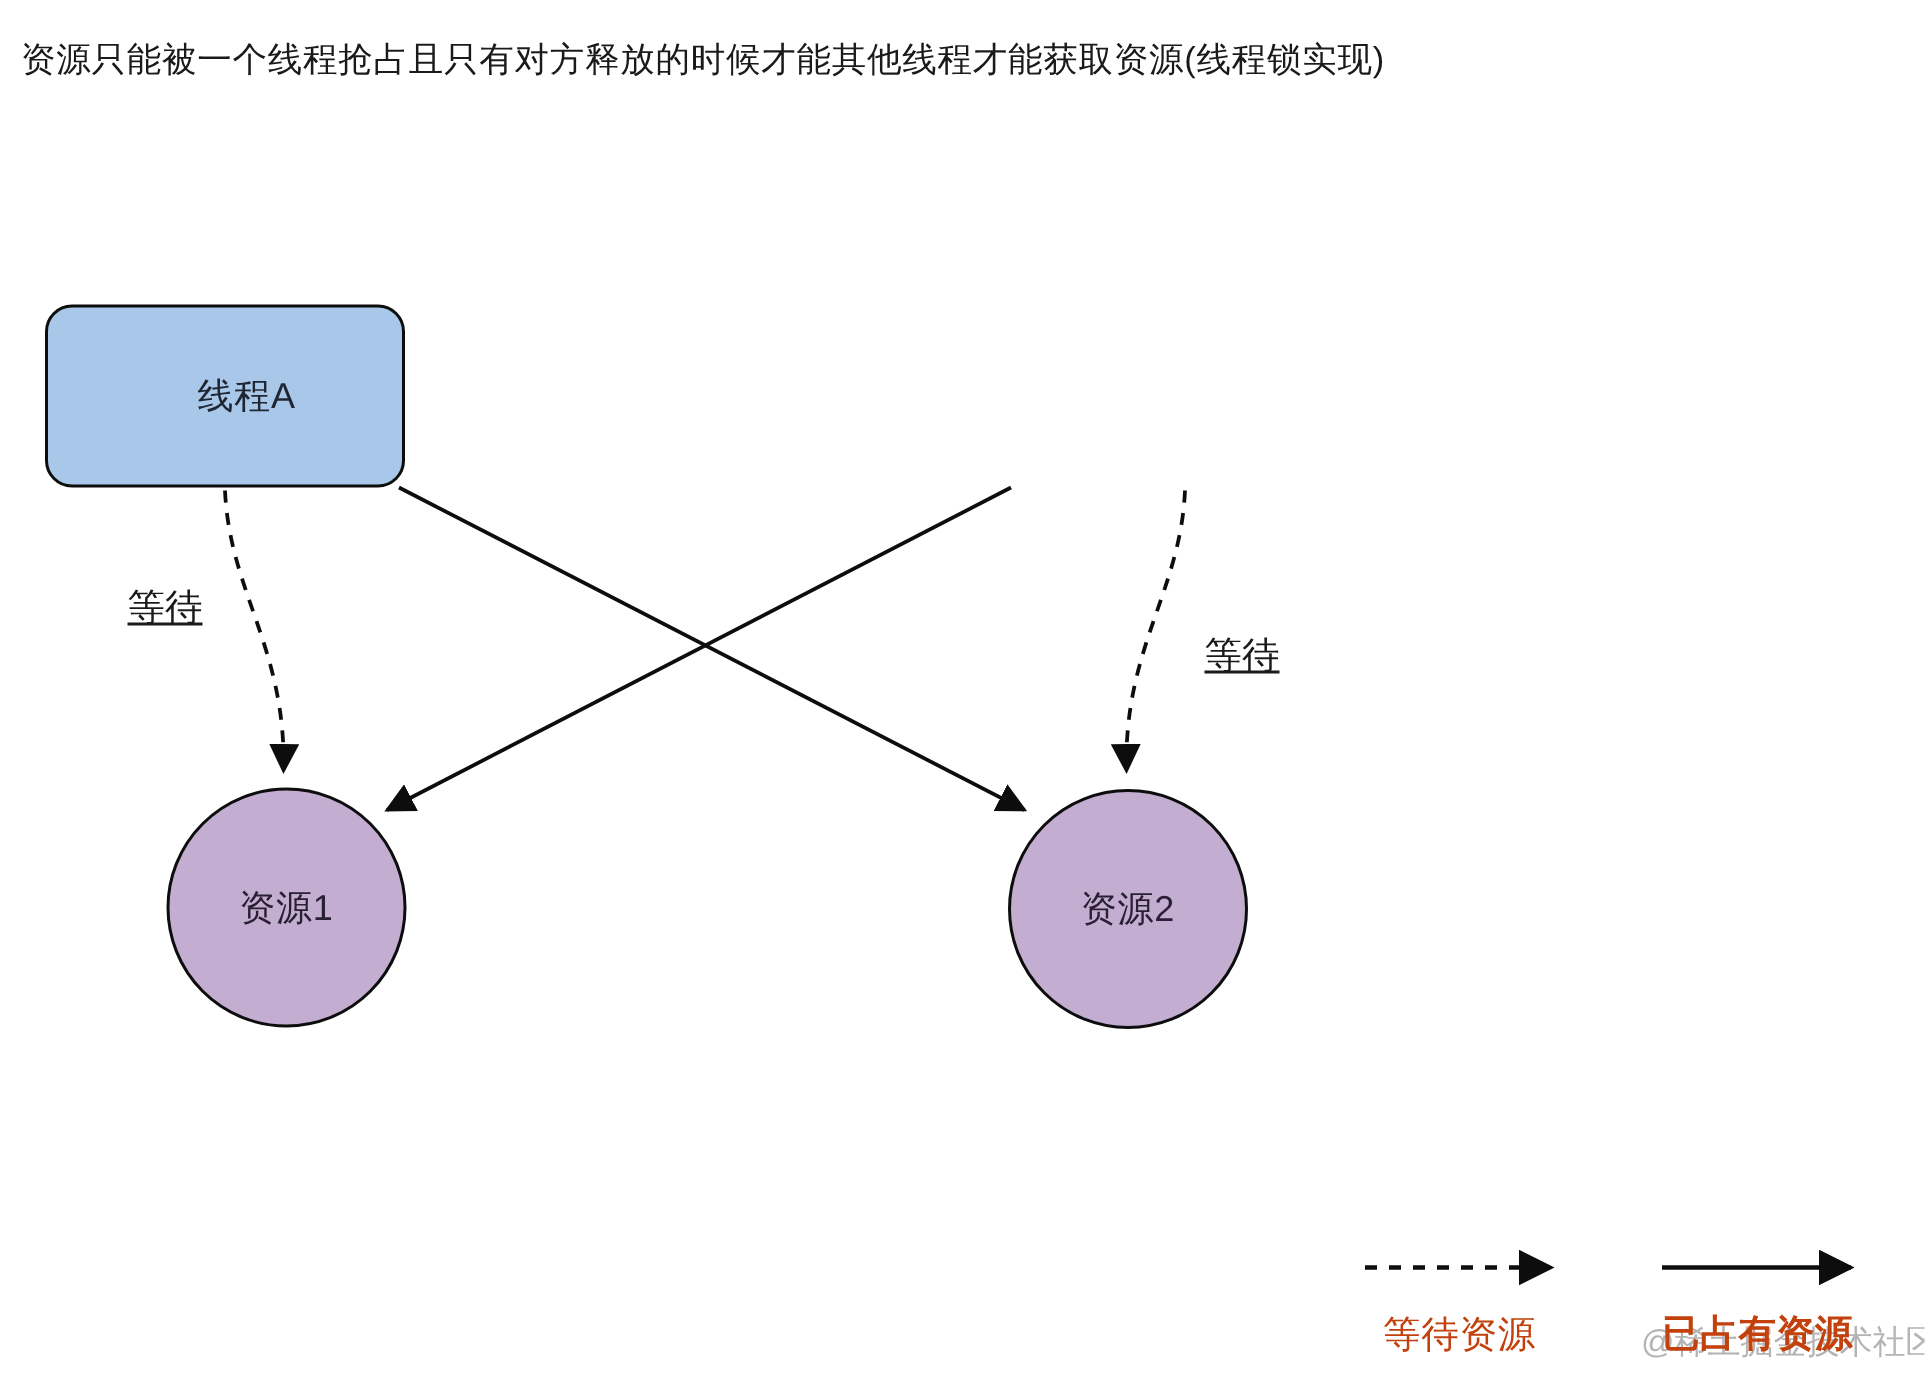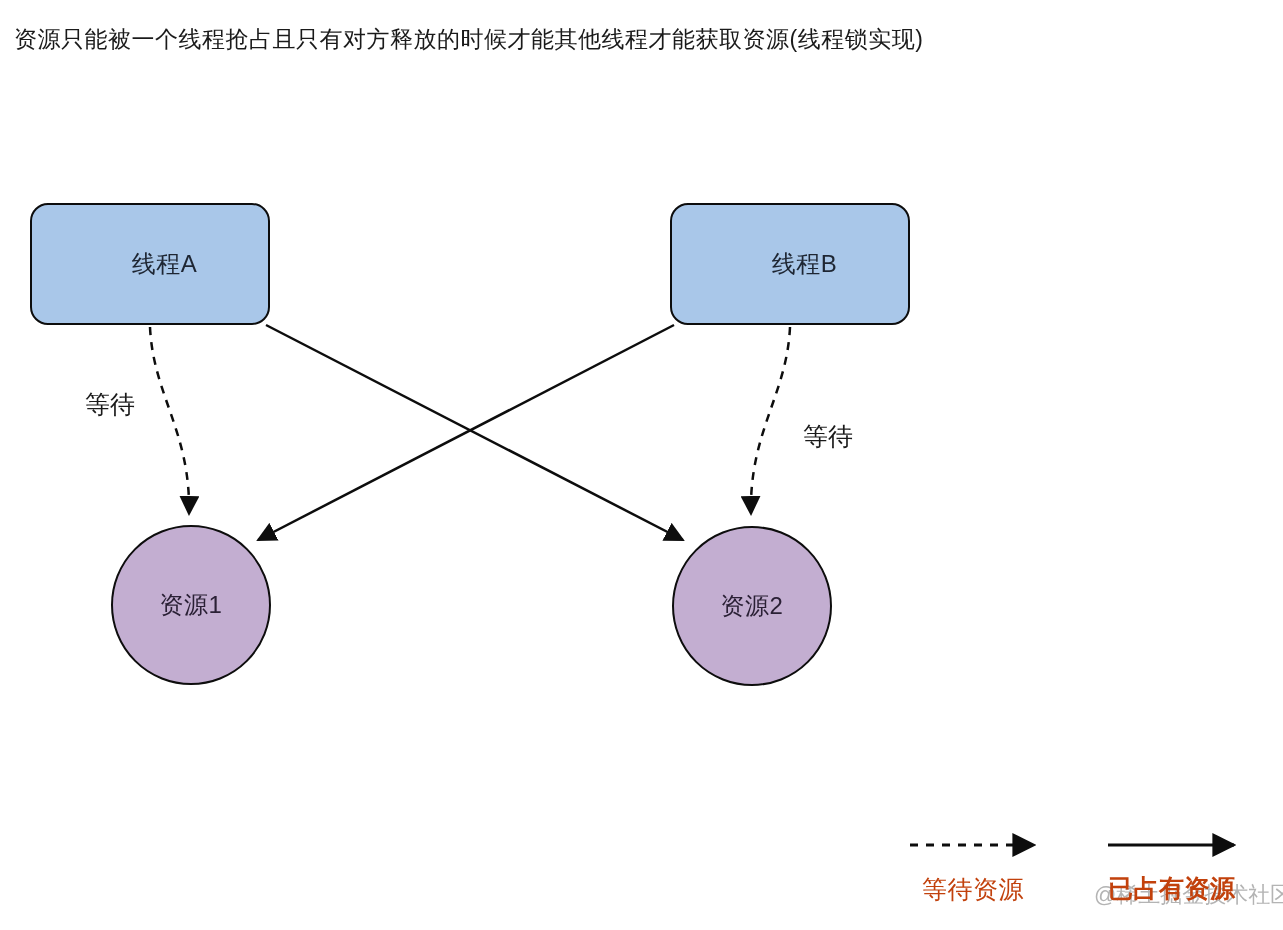--- a/index.html
+++ b/index.html
@@ -54,20 +54,21 @@
   .thread-a { left: 30px;  top: 203px; }
   .thread-b { left: 670px; top: 203px; }
   .resource-1 { left: 111px; top: 525px; }
   .resource-2 { left: 672px; top: 526px; text-align: center; }
   .edge-label {
     position: absolute;
     font-size: 25px;
     color: #1a1a1a;
     z-index: 2;
     white-space: nowrap;
+    text-decoration: underline;
   }
   .wait-label-a { left: 85px;  top: 388px; }
   .wait-label-b { left: 803px; top: 420px; }
   .legend-label {
     position: absolute;
     font-size: 25px;
     color: #c2410c;
     z-index: 3;
     white-space: nowrap;
     letter-spacing: 0.5px;
@@ -107,23 +108,20 @@
 
     <path d="M910,845 L1034,845" fill="none" stroke="#0d0d0d" stroke-width="3" stroke-dasharray="8 8" marker-end="url(#arrowhead)"></path>
 
     <path d="M1108,845 L1234,845" fill="none" stroke="#0d0d0d" stroke-width="3" marker-end="url(#arrowhead)"></path>
   </svg>
 
   <div class="node thread-box thread-a">
     <span>线程A</span>
   </div>
 
-  <div class="node thread-box thread-b">
-    <span>线程B</span>
-  </div>
 
   <div class="node resource-circle resource-1">
     <span>资源1</span>
   </div>
 
   <div class="node resource-circle resource-2">
     <span>资源2</span>
   </div>
 
   <div class="edge-label wait-label-a">等待</div>

